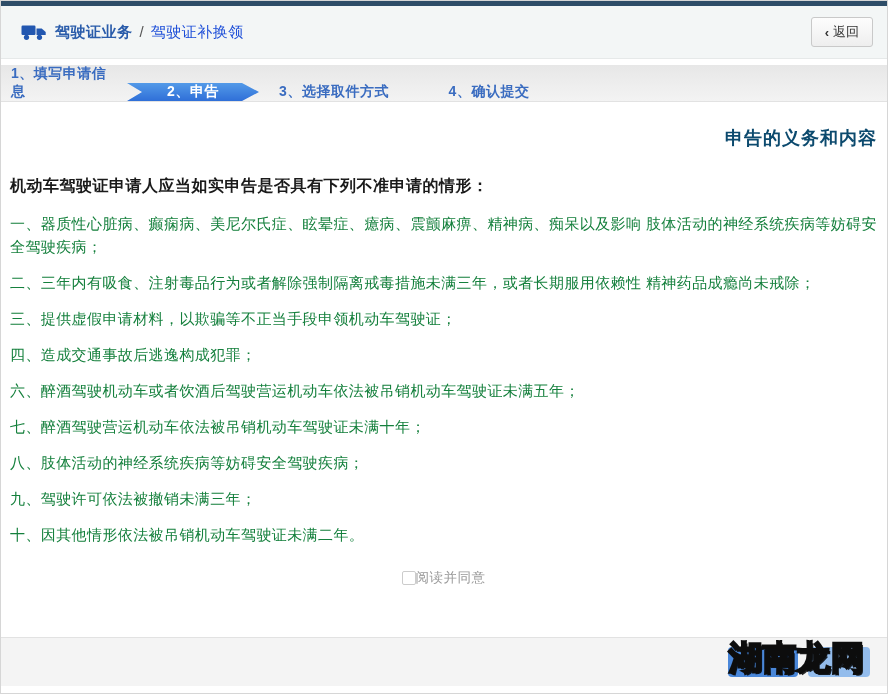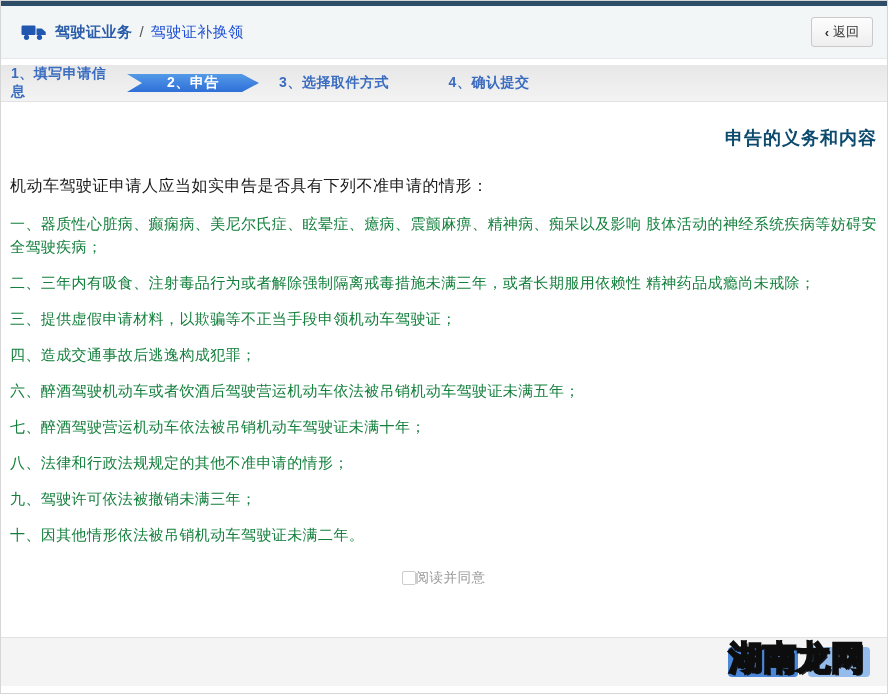--- a/index.html
+++ b/index.html
@@ -40,21 +40,21 @@
     cursor: pointer;
   }
   .back-chevron { font-weight: bold; font-size: 13px; color: #333; }
 
   
   .steps-gap { height: 6px; background: #fff; }
   .steps {
     height: 37px;
     background: linear-gradient(180deg, #e7e7e7, #f3f3f3);
     border-bottom: 1px solid #e2e2e2;
-    display: flex; align-items: center;
+    display: flex; align-items: flex-end;
     overflow: hidden;
   }
   .step {
     display: flex; align-items: center; justify-content: center;
     font-size: 14px; font-weight: bold; color: #3a6cc0;
     letter-spacing: 0.5px;
     padding: 0 10px;
   }
   .step-1 { width: 128px; }
   .step-3 { width: 150px; padding-left: 18px; }
@@ -80,21 +80,21 @@
 
   
   .content { padding: 24px 10px 0 9px; background: #fff; }
   .doc-title {
     text-align: right;
     font-size: 18px; font-weight: bold; color: #0c4a6e;
     letter-spacing: 1px;
     margin-bottom: 26px;
   }
   .intro {
-    font-size: 16px; font-weight: normal; color: #1a1a1a;
+    font-size: 16px; font-weight: bold; color: #1a1a1a;
     letter-spacing: 0.5px;
     margin-bottom: 16px;
   }
   .item {
     font-size: 15px; color: #15803d;
     letter-spacing: 0.4px;
     line-height: 1.5;
     margin-bottom: 13.5px;
   }
 
@@ -184,21 +184,21 @@
 
   <div class="content">
     <h1 class="doc-title">申告的义务和内容</h1>
     <p class="intro">机动车驾驶证申请人应当如实申告是否具有下列不准申请的情形：</p>
     <p class="item">一、器质性心脏病、癫痫病、美尼尔氏症、眩晕症、癔病、震颤麻痹、精神病、痴呆以及影响 肢体活动的神经系统疾病等妨碍安全驾驶疾病；</p>
     <p class="item">二、三年内有吸食、注射毒品行为或者解除强制隔离戒毒措施未满三年，或者长期服用依赖性 精神药品成瘾尚未戒除；</p>
     <p class="item">三、提供虚假申请材料，以欺骗等不正当手段申领机动车驾驶证；</p>
     <p class="item">四、造成交通事故后逃逸构成犯罪；</p>
     <p class="item">六、醉酒驾驶机动车或者饮酒后驾驶营运机动车依法被吊销机动车驾驶证未满五年；</p>
     <p class="item">七、醉酒驾驶营运机动车依法被吊销机动车驾驶证未满十年；</p>
-    <p class="item">八、法律和行政法规规定的其他不准申请的情形；</p>
+    <p class="item">八、肢体活动的神经系统疾病等妨碍安全驾驶疾病；</p>
     <p class="item">九、驾驶许可依法被撤销未满三年；</p>
     <p class="item">十、因其他情形依法被吊销机动车驾驶证未满二年。</p>
 
     <div class="agree-row">
       <span class="checkbox"></span>
       <span class="agree-label">阅读并同意</span>
     </div>
   </div>
 
   <div class="footer">

